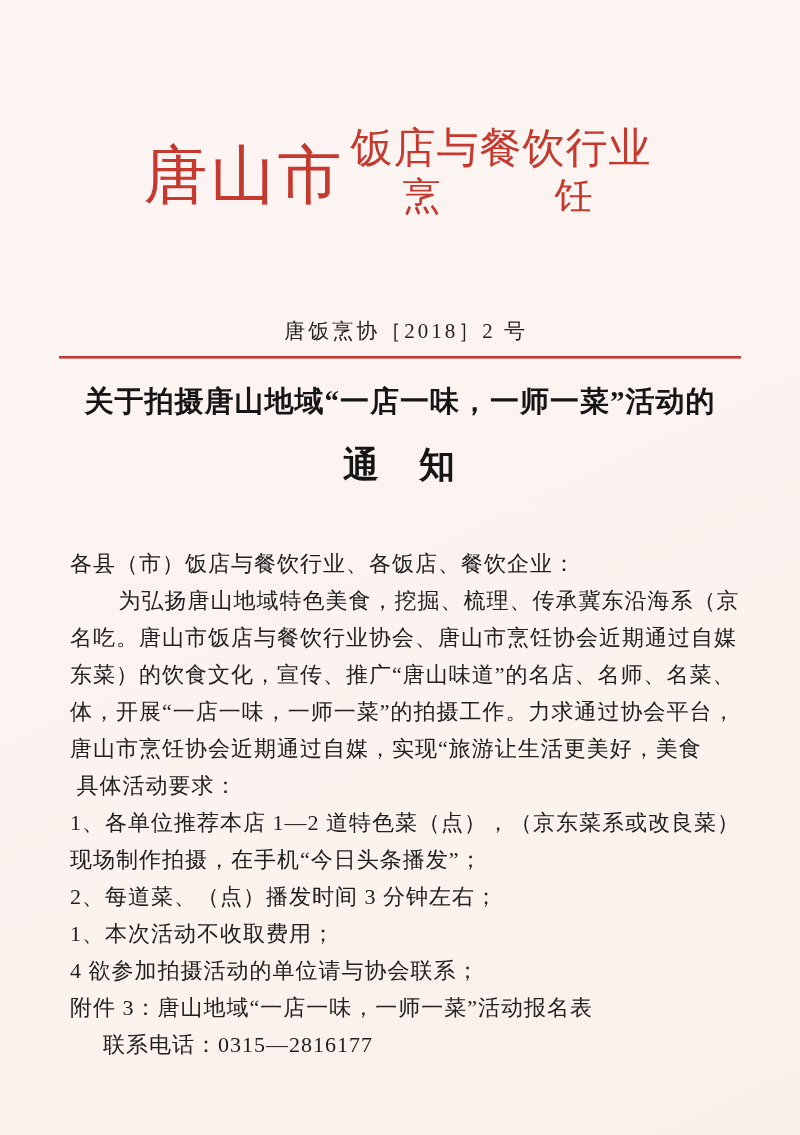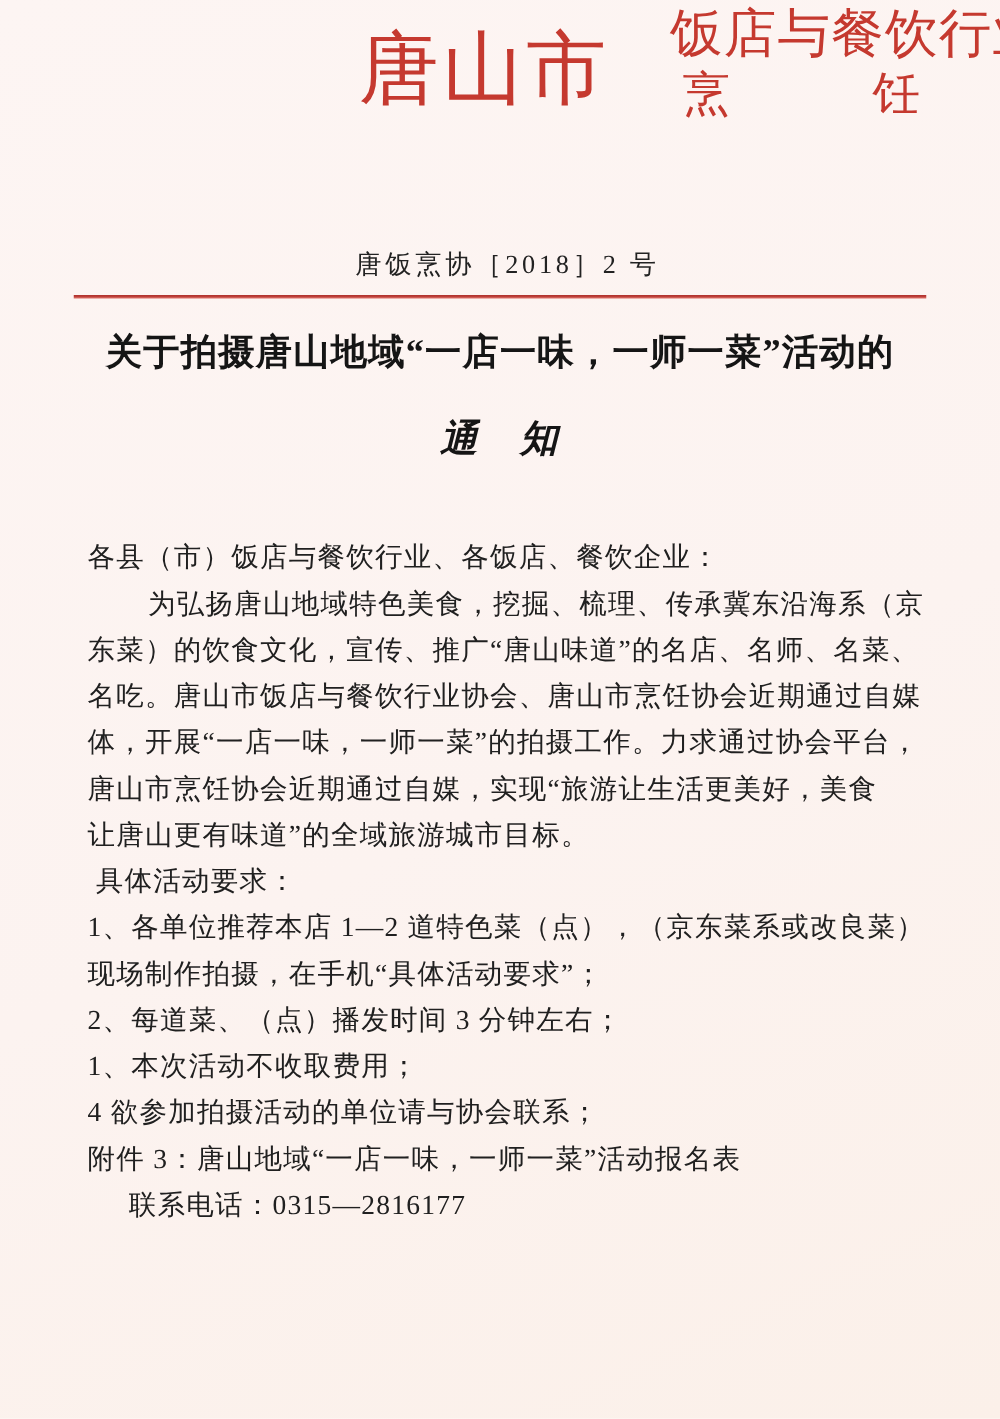--- a/index.html
+++ b/index.html
@@ -13,22 +13,23 @@
     height: 1135px;
     overflow: hidden;
     background-color: #fdf4f1;
     background-image: linear-gradient(155deg, #fdf5f3 0%, #fcf3f0 55%, #fbf0e9 100%);
     font-family: "Liberation Serif", "DejaVu Serif", serif;
     color: #1f1f1f;
   }
 
   
   .letterhead {
+    padding-top: 120px;
     display: flex;
-    justify-content: flex-end;
+    justify-content: center;
     align-items: flex-start;
     color: #c5392f;
     user-select: none;
   }
   .lh-big {
     font-size: 64px;
     line-height: 1;
     letter-spacing: 3px;
     margin-top: 24px;
     white-space: nowrap;
@@ -38,21 +39,20 @@
     flex-direction: column;
     margin: 0 6px;
     width: 300px;
   }
   .lh-mid-top {
     font-size: 42px;
     line-height: 1.35;
     white-space: nowrap;
     text-align: center;
     letter-spacing: 1px;
-    margin-left: 42px;
   }
   .lh-mid-bottom {
     display: flex;
     justify-content: space-between;
     padding: 0 58px 0 52px;
     font-size: 38px;
     line-height: 1.05;
   }
 
   
@@ -77,24 +77,23 @@
     text-align: center;
     font-weight: bold;
     color: #151515;
   }
   .title-line1 {
     font-size: 29px;
     letter-spacing: 1px;
     white-space: nowrap;
   }
   .title-line2 {
-    margin-top: 29px;
-    font-size: 30px;
+    margin-top: 19px;
+    font-size: 36px;
     letter-spacing: 2px;
-    font-style: italic;
   }
 
   
   .body-text {
     margin: 55px 40px 0 70px;
     font-size: 22px;
     line-height: 37px;
     letter-spacing: 1px;
     color: #202020;
   }
@@ -126,28 +125,27 @@
   <div class="red-rule"></div>
 
   <div class="title-block">
     <div class="title-line1">关于拍摄唐山地域“一店一味，一师一菜”活动的</div>
     <div class="title-line2">通　知</div>
   </div>
 
   <div class="body-text">
     <div class="body-line">各县（市）饭店与餐饮行业、各饭店、餐饮企业：</div>
     <div class="body-line ind-2">为弘扬唐山地域特色美食，挖掘、梳理、传承冀东沿海系（京</div>
+    <div class="body-line">名吃。唐山市饭店与餐饮行业协会、唐山市烹饪协会近期通过自媒</div>
     <div class="body-line">东菜）的饮食文化，宣传、推广“唐山味道”的名店、名师、名菜、</div>
-    <div class="body-line">名吃。唐山市饭店与餐饮行业协会、唐山市烹饪协会近期通过自媒</div>
     <div class="body-line">体，开展“一店一味，一师一菜”的拍摄工作。力求通过协会平台，</div>
     <div class="body-line">唐山市烹饪协会近期通过自媒，实现“旅游让生活更美好，美食</div>
-    <div class="body-line">让唐山更有味道”的全域旅游城市目标。</div>
     <div class="body-line ind-q">具体活动要求：</div>
     <div class="body-line">1、各单位推荐本店 1—2 道特色菜（点），（京东菜系或改良菜）</div>
-    <div class="body-line">现场制作拍摄，在手机“具体活动要求”；</div>
+    <div class="body-line">现场制作拍摄，在手机“今日头条播发”；</div>
     <div class="body-line">2、每道菜、（点）播发时间 3 分钟左右；</div>
     <div class="body-line">1、本次活动不收取费用；</div>
     <div class="body-line">4 欲参加拍摄活动的单位请与协会联系；</div>
     <div class="body-line">附件 3：唐山地域“一店一味，一师一菜”活动报名表</div>
     <div class="body-line ind-15">联系电话：0315—2816177</div>
   </div>
 
 </div>
 
 </body></html>

